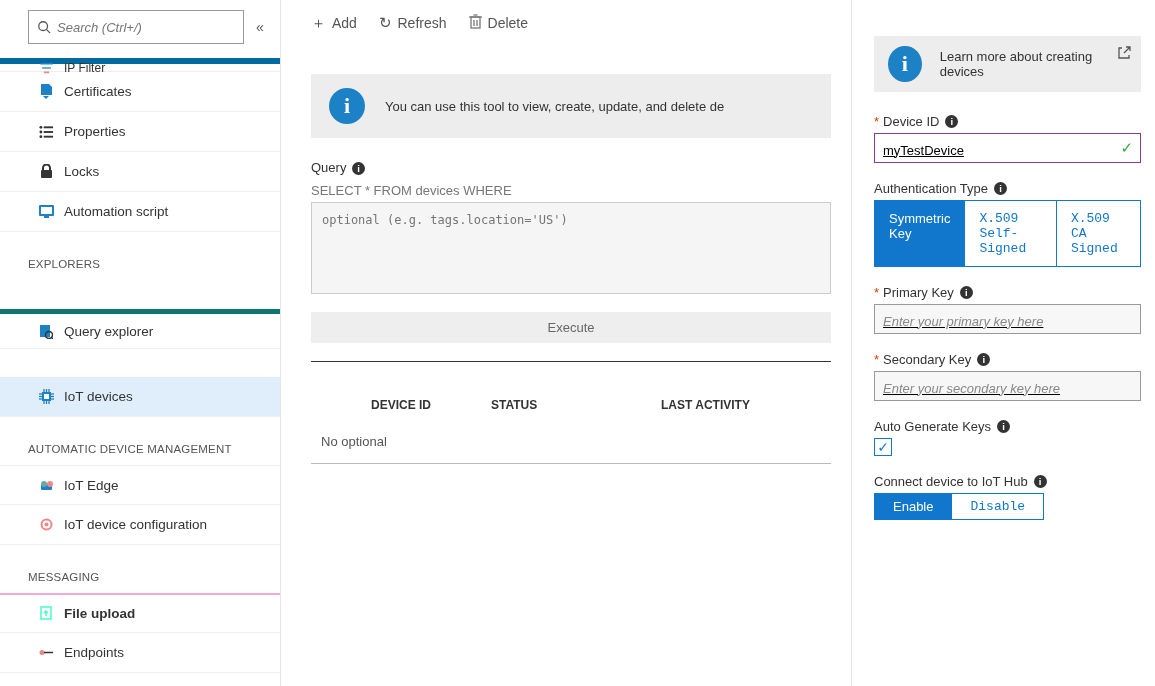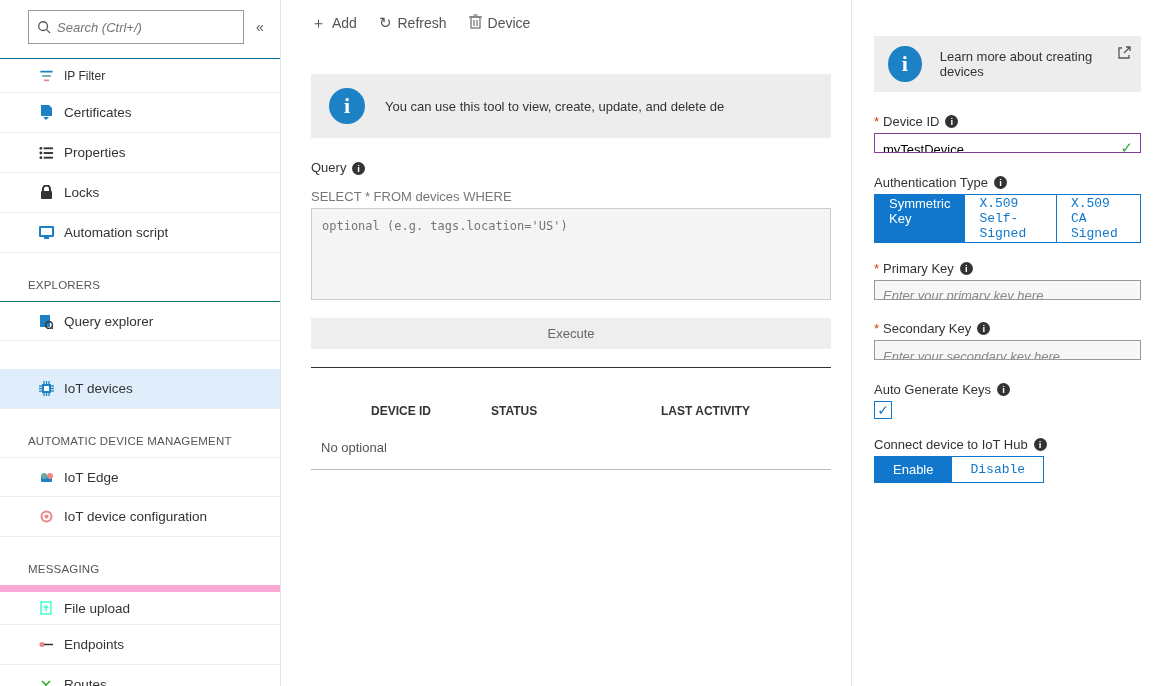--- a/index.html
+++ b/index.html
@@ -26,21 +26,21 @@
   
   
   .main { flex: 1; display: flex; flex-direction: column; padding: 0 20px 0 30px; }
   .toolbar { height: 46px; display: flex; align-items: center; gap: 22px; }
   .tool-btn { display: flex; align-items: center; gap: 6px; color: #555; cursor: pointer; font-size: 14px; }
   .tool-btn .ticon { font-size: 15px; }
   
   .info-banner { background: #ededed; margin: 28px 0 22px 0; padding: 14px 18px; display: flex; align-items: center; gap: 20px; }
   .info-circle { width: 36px; height: 36px; border-radius: 50%; background: #1d81c6; color: #fff; display: flex; align-items: center; justify-content: center; font-family: Georgia, serif; font-size: 22px; font-weight: bold; }
   
-  .query-label { margin-bottom: 14px; color: #333; }
+  .query-label { margin-bottom: 8px; color: #333; }
   .query-sql { color: #777; font-size: 13px; margin-bottom: 4px; }
   .query-box { width: 100%; height: 92px; background: #f5f5f5; border: 1px solid #ccc; padding: 10px; font-size: 12px; color: #888; outline: none; resize: none; }
   .execute-btn { margin-top: 18px; background: #eee; border: none; padding: 8px 22px; color: #666; font-size: 13px; cursor: pointer; }
   .divider { margin-top: 18px; border-top: 1px solid #333; }
   
   .table-head { display: flex; padding: 36px 0 14px 10px; font-size: 12px; font-weight: 600; color: #333; }
   .col-device { width: 170px; }
   .col-status { width: 170px; }
   .col-activity { width: 170px; }
   .no-results { padding: 8px 0 14px 10px; color: #555; }
@@ -50,30 +50,30 @@
   .panel { width: 378px; border-left: 1px solid #e5e5e5; padding: 0 14px 0 22px; }
   .panel .spacer { height: 36px; }
   .learn-banner { background: #ededed; padding: 10px 14px; display: flex; align-items: center; position: relative; margin-bottom: 22px; }
   .learn-banner .small-info { width: 36px; height: 36px; border-radius: 50%; background: #1d81c6; color: #fff; display: flex; align-items: center; justify-content: center; font-family: Georgia, serif; font-size: 22px; font-weight: bold; margin-right: 18px; }
   .ext-icon { position: absolute; right: 10px; top: 10px; color: #555; font-size: 14px; }
   
   .field-label { font-size: 13px; color: #333; margin-bottom: 4px; display: flex; align-items: center; gap: 4px; }
   .req { color: #d83b01; }
   .info-dot { width: 13px; height: 13px; border-radius: 50%; background: #333; color: #fff; font-size: 9.5px; display: inline-flex; align-items: center; justify-content: center; font-weight: bold; margin-left: 2px; }
   
-  .text-input { width: 100%; height: 20px; padding: 12px 28px 0 8px; font-size: 13px; outline: none; }
+  .text-input { width: 100%; height: 30px; padding: 4px 28px 0 8px; font-size: 13px; outline: none; text-decoration: underline; }
   .text-input::placeholder { font-style: italic; color: #888; }
   .input-wrap { position: relative; margin-bottom: 18px; }
   .input-wrap .check { position: absolute; right: 8px; top: 6px; color: #2da832; font-size: 15px; }
   
   .device-input { border: 1px solid #7f3f98; }
   .gray-input { border: 1px solid #999; background: #f7f7f7; }
   
   .btn-group { display: flex; margin-bottom: 18px; }
-  .btn-group .opt { border: 1px solid #1177cc; padding: 1px 14px; font-size: 13px; cursor: pointer; background: #fff; color: #1177cc; }
+  .btn-group .opt { border: 1px solid #1177cc; padding: 10px 14px; font-size: 13px; cursor: pointer; background: #fff; color: #1177cc; }
   .btn-group .opt.selected { background: #1177cc; color: #fff; }
   .btn-group .opt:not(:first-child) { border-left: none; font-family: Liberation Mono, monospace; }
   
   .checkbox { width: 18px; height: 18px; border: 1px solid #1177cc; display: flex; align-items: center; justify-content: center; color: #1177cc; font-size: 14px; margin-bottom: 18px; }
   
   .small-group .opt { padding: 5px 18px; }
 </style>
 </head>
 <body>
 
@@ -83,21 +83,21 @@
       <svg width="14" height="14" viewBox="0 0 16 16" fill="none" stroke="#555" stroke-width="1.5">
           <circle cx="7" cy="7" r="5"></circle>
           <line x1="11" y1="11" x2="15" y2="15"></line>
         </svg>
       <input type="text" style="margin-left: 6px;" placeholder="Search (Ctrl+/)">
     </div>
     <div class="collapse-btn">«</div>
   </div>
 
   <div class="nav-scroll">
-    <div class="nav-item" style="border-top:1px solid #0369a1; height:35px;text-align:center;">
+    <div class="nav-item" style="border-top:6px solid #0369a1; height:14px;text-align:center;">
       <span class="icon">
         <svg width="15" height="14" viewBox="0 0 16 16">
             <rect x="1" y="2" width="14" height="2" fill="#1d81c6"></rect>
             <rect x="3" y="7" width="10" height="2" fill="#6aa"></rect>
             <rect x="5" y="12" width="6" height="2" fill="#e88"></rect>
           </svg>
       </span>
       <span class="label-wrap" style="font-size:12px;">IP Filter</span>
     </div>
     <div class="nav-item">
@@ -136,21 +136,21 @@
           <svg width="15" height="13" viewBox="0 0 15 13">
             <rect x="0" y="0" width="15" height="11" rx="1" fill="#1d81c6"></rect>
             <rect x="2" y="2" width="11" height="7" fill="#fff"></rect>
             <rect x="5" y="11" width="5" height="2" fill="#1d81c6"></rect>
           </svg>
         </span>
       <span class="label-wrap">Automation script</span>
     </div>
 
     <div class="section-header">EXPLORERS</div>
-    <div class="nav-item" style="border-top:1px solid #0f766e;">
+    <div class="nav-item" style="border-top:5px solid #0f766e;margin-top:29px;">
       <span class="icon">
           <svg width="14" height="15" viewBox="0 0 14 15">
             <rect x="1" y="1" width="10" height="12" fill="#1d81c6"></rect>
             <circle cx="10" cy="11" r="3.5" fill="none" stroke="#333" stroke-width="1.5"></circle>
             <line x1="12" y1="13" x2="14" y2="15" stroke="#333" stroke-width="1.5"></line>
           </svg>
         </span>
       <span class="label-wrap">Query explorer</span>
     </div>
     <div class="nav-item selected">
@@ -192,21 +192,21 @@
       <span class="icon">
           <svg width="15" height="15" viewBox="0 0 15 15">
             <circle cx="7.5" cy="7.5" r="5" fill="none" stroke="#e88" stroke-width="2"></circle>
             <circle cx="7.5" cy="7.5" r="2" fill="#e88"></circle>
           </svg>
         </span>
       <span class="label-wrap">IoT device configuration</span>
     </div>
 
     <div class="section-header">MESSAGING</div>
-    <div class="nav-item" style="border-top:7px solid #f9a8d4;">
+    <div class="nav-item" style="border-top:2px solid #f9a8d4;font-weight:bold;">
       <span class="icon">
           <svg width="14" height="15" viewBox="0 0 14 15">
             <rect x="2" y="1" width="10" height="12" fill="none" stroke="#4fc" stroke-width="1.5"></rect>
             <path d="M7 10 v-5 M5 7 l2 -2 l2 2" fill="none" stroke="#4fc" stroke-width="1.5"></path>
           </svg>
         </span>
       <span class="label-wrap">File upload</span>
     </div>
     <div class="nav-item">
       <span class="icon">
@@ -239,21 +239,21 @@
       <span>Refresh</span>
     </div>
     <div class="tool-btn">
       <span class="ticon"><svg width="13" height="15" viewBox="0 0 13 15" fill="none" stroke="#777" stroke-width="1.3">
             <rect x="2" y="3" width="9" height="11"></rect>
             <line x1="0" y1="3" x2="13" y2="3"></line>
             <line x1="4.5" y1="1" x2="8.5" y2="1"></line>
             <line x1="5" y1="6" x2="5" y2="12"></line>
             <line x1="8" y1="6" x2="8" y2="12"></line>
           </svg></span>
-      <span>Device</span>
+      <span>Delete</span>
     </div>
   </div>
 
   <div class="info-banner">
     <div class="info-circle">i</div>
     <span>You can use this tool to view, create, update, and delete de</span>
   </div>
 
   <div class="query-label">
     <span>Query</span>

